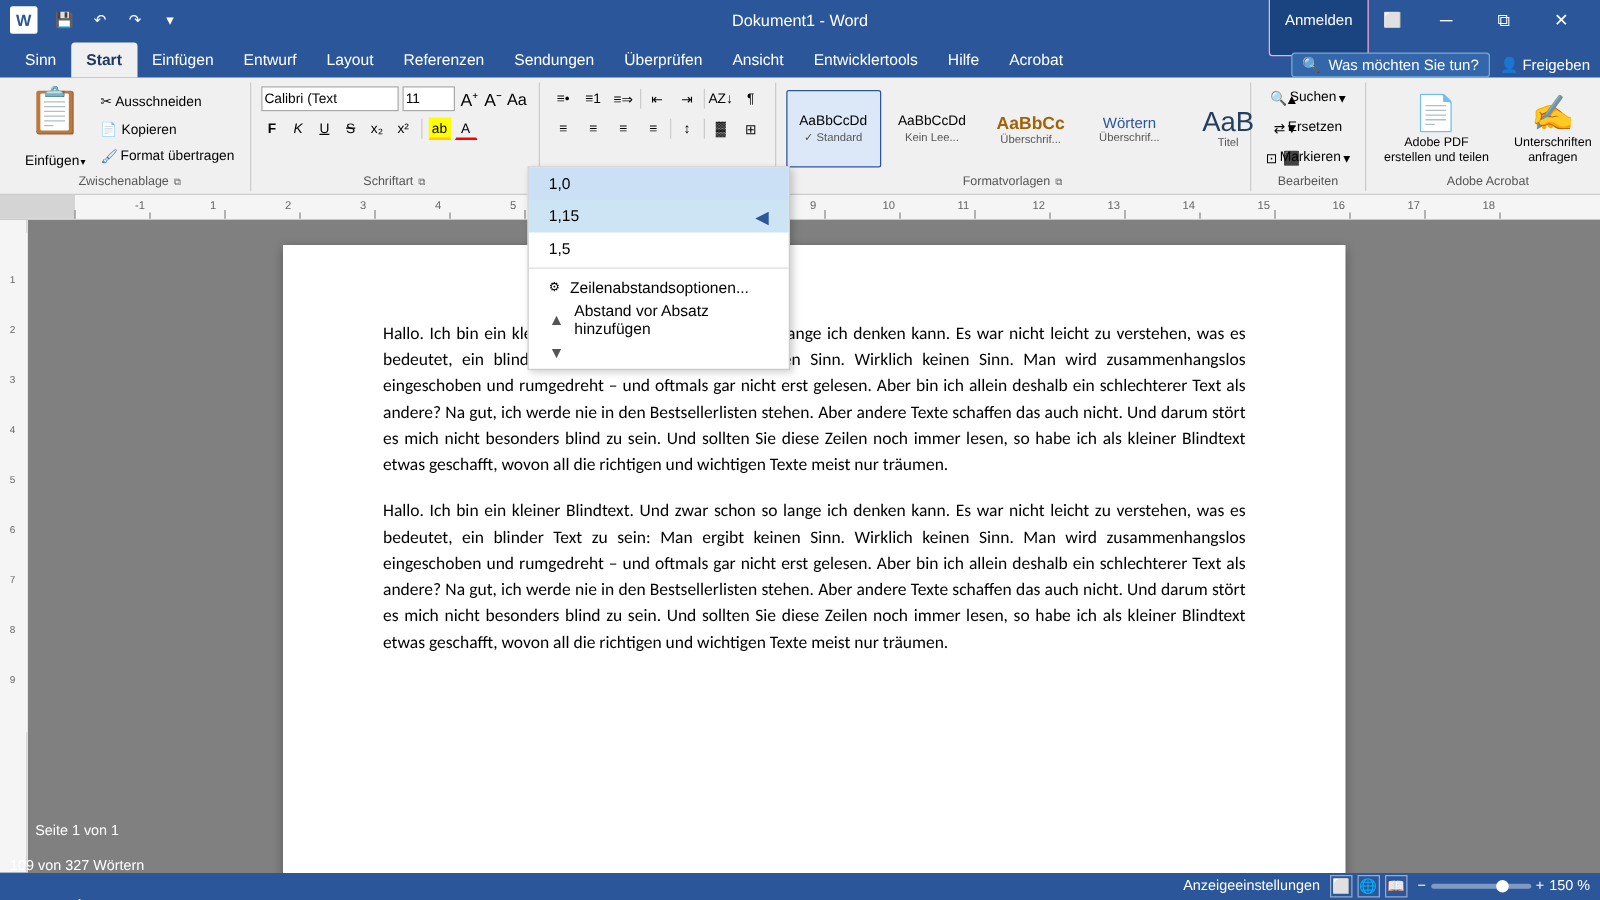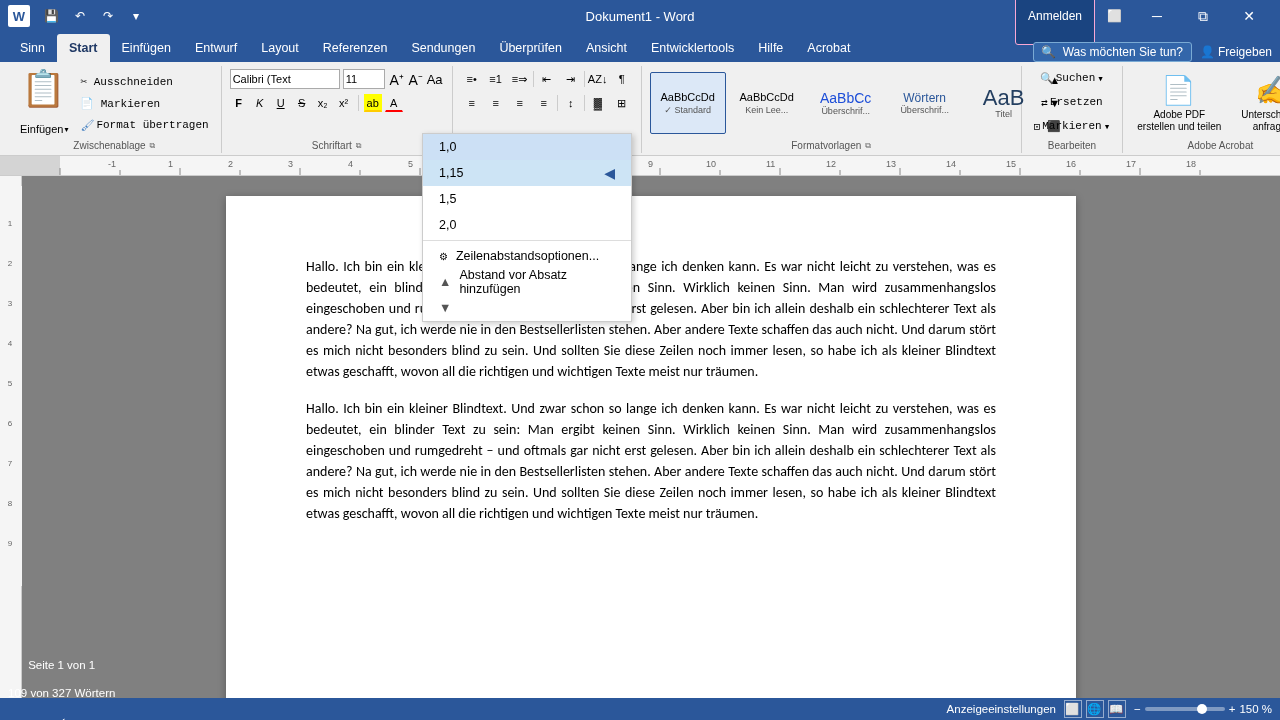--- a/index.html
+++ b/index.html
@@ -84,21 +84,21 @@
     }
     .ribbon-group-label-arrow { font-size: 8px; color: #666; cursor: pointer; }
 
     .rb-btn {
       display: flex; flex-direction: column; align-items: center; justify-content: center;
       padding: 3px 6px; cursor: pointer; border-radius: 2px; min-width: 32px; font-size: 10.5px;
       gap: 2px; height: 60px;
     }
     .rb-btn-sm {
       display: flex; flex-direction: row; align-items: center;
-      padding: 1px 4px; cursor: pointer; border-radius: 2px; font-size: 11px; gap: 2px; height: 20px; font-family: Liberation Mono, monospace;
+      padding: 1px 4px; cursor: pointer; border-radius: 2px; font-size: 11px; gap: 2px; height: 20px;
     }
 
     .font-row { display: flex; align-items: center; gap: 3px; height: 22px; }
     .font-select {
       width: 110px; height: 20px; font-size: 11px; border: 1px solid #aaa; background: white; padding: 0 2px;
     }
     .font-size-select { width: 42px; height: 20px; font-size: 11px; border: 1px solid #aaa; background: white; padding: 0 2px; }
     .font-btns { display: flex; gap: 1px; }
     .fb { width: 18px; height: 18px; border: 1px solid transparent; display: flex; align-items: center; justify-content: center; font-size: 11px; cursor: pointer; }
     .bold { font-weight: bold; }
@@ -257,21 +257,21 @@
       <div class="ribbon-group-content">
         <div style="display:flex;flex-direction:column;align-items:center;height:68px;justify-content:space-between;cursor:pointer;padding:2px 4px;border-radius:2px;">
           <div style="font-size:36px;line-height:1;">📋</div>
           <div style="font-size:11px;display:flex;align-items:center;gap:1px;">
             <span>Einfügen</span>
             <span style="font-size:8px;">▾</span>
           </div>
         </div>
         <div style="display:flex;flex-direction:column;gap:2px;justify-content:center;">
           <div class="rb-btn-sm">✂ Ausschneiden</div>
-          <div class="rb-btn-sm">📄 Markieren</div>
+          <div class="rb-btn-sm">📄 Kopieren</div>
           <div class="rb-btn-sm"><span style="color:#3a7abf;">🖌</span> Format übertragen</div>
         </div>
       </div>
       <div class="ribbon-group-label">
         <span>Zwischenablage</span>
         <span class="ribbon-group-label-arrow">⧉</span>
       </div>
     </div>
 
     <div class="ribbon-group">
@@ -339,21 +339,21 @@
         <div class="format-styles">
           <div class="fstyle sel">
             <div class="fstyle-text" style="font-size:11px;">AaBbCcDd</div>
             <div style="font-size:9px;color:#555;">✓ Standard</div>
           </div>
           <div class="fstyle">
             <div class="fstyle-text" style="font-size:11px;">AaBbCcDd</div>
             <div style="font-size:9px;color:#555;">Kein Lee...</div>
           </div>
           <div class="fstyle">
-            <div class="fstyle-text" style="font-size:14px;color:#1d4ed8;font-weight:normal;">AaBbCc</div>
+            <div class="fstyle-text" style="font-size:14px;color:#a16207;font-weight:bold;">AaBbCc</div>
             <div style="font-size:9px;color:#555;">Überschrif...</div>
           </div>
           <div class="fstyle">
             <div class="fstyle-text" style="font-size:12px;color:#2b579a;">Wörtern</div>
             <div style="font-size:9px;color:#555;">Überschrif...</div>
           </div>
           <div class="fstyle">
             <div class="fstyle-text" style="font-size:22px;color:#243f60;line-height:1;">AaB</div>
             <div style="font-size:9px;color:#555;">Titel</div>
           </div>
@@ -474,23 +474,20 @@
   <div class="dropdown-item highlighted">
     <span>1,0</span>
   </div>
   <div class="dropdown-item" style="background:#cde4f5;font-weight:500;">
     <span>1,15</span>
     <span style="margin-left:auto;color:#2b579a;font-size:14px;">◀</span>
   </div>
   <div class="dropdown-item">
     <span>1,5</span>
   </div>
-  <div class="dropdown-item">
-    <span>2,0</span>
-  </div>
   <div class="dropdown-divider"></div>
   <div class="dropdown-item">
     <span style="font-size:10px;">⚙</span>
     <span>Zeilenabstandsoptionen...</span>
   </div>
   <div class="dropdown-item">
     <span style="color:#555;">▲</span>
     <span>Abstand vor Absatz hinzufügen</span>
   </div>
   <div class="dropdown-item">

